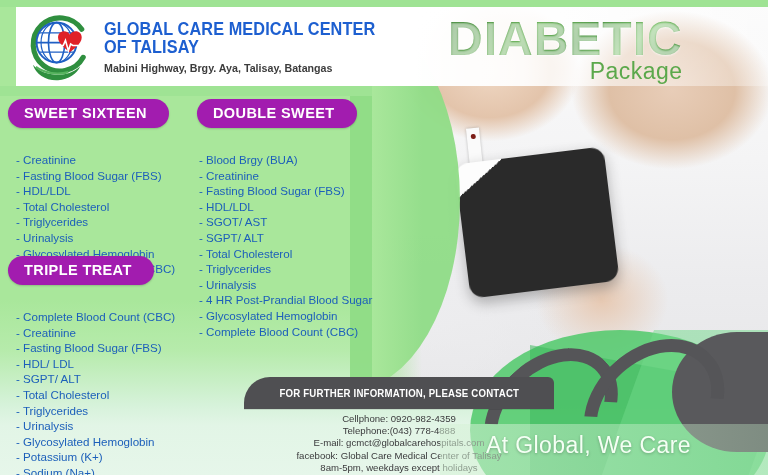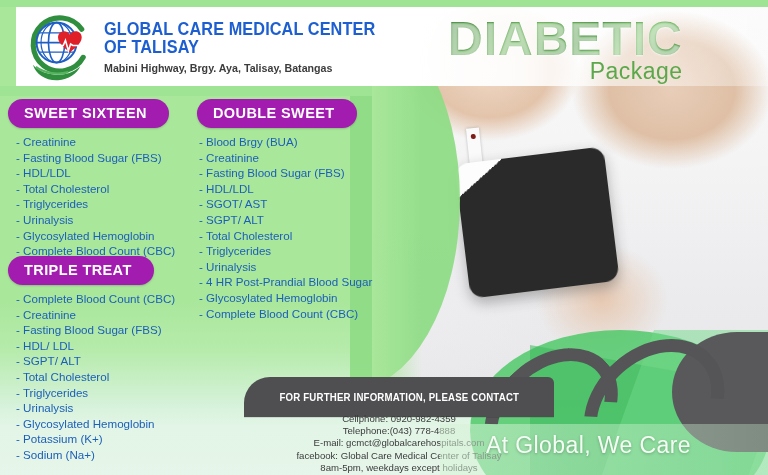--- a/index.html
+++ b/index.html
@@ -98,21 +98,21 @@
   }
 
   
   .pill {
     display: inline-block; background: #a21caf; color: #fff;
     border-radius: 999px; font-size: 14.5px; font-weight: bold;
     padding: 6px 22px 7px 16px; letter-spacing: .4px;
     box-shadow: 0 1px 2px rgba(0,0,0,.18);
   }
   .pkg { position: absolute; }
-  .pkg ul { list-style: none; margin-top: 6px; }
+  .pkg ul { list-style: none; margin-top: 24px; }
   .pkg li {
     color: #1c5fba; font-size: 11.6px; line-height: 15.6px; white-space: nowrap;
   }
   .pkg li:before { content: "- "; }
 
   #pkg-sweet  { left: 8px;   top: 99px;  }
   #pkg-double { left: 197px; top: 99px;  }
   #pkg-triple { left: 8px;   top: 256px; }
   #pkg-sweet ul, #pkg-triple ul { margin-left: 8px; }
   #pkg-double ul { margin-left: 2px; }
@@ -131,21 +131,21 @@
   }
   .arc1 { left: 496px; top: 338px; width: 110px; height: 150px; }
   .arc2 { left: 594px; top: 330px; width: 120px; height: 155px; }
   .grayblob {
     position: absolute; left: 672px; top: 332px; width: 130px; height: 120px;
     background: #59595c; border-radius: 50% 0 0 50%;
   }
 
   
   .contact-banner {
-    position: absolute; left: 244px; top: 377px; width: 310px; height: 40px;
+    position: absolute; left: 244px; top: 377px; width: 310px; height: 32px;
     background: #4f4f52; border-radius: 26px 6px 0 0;
     display: flex; align-items: center; justify-content: center;
     box-shadow: 0 1px 0 rgba(0,0,0,.1);
   }
   .contact-banner span {
     color: #fff; font-size: 10.5px; font-weight: bold; letter-spacing: .2px;
     transform: scaleX(.92);
   }
   .contact-list {
     position: absolute; left: 214px; top: 413px; width: 370px;

